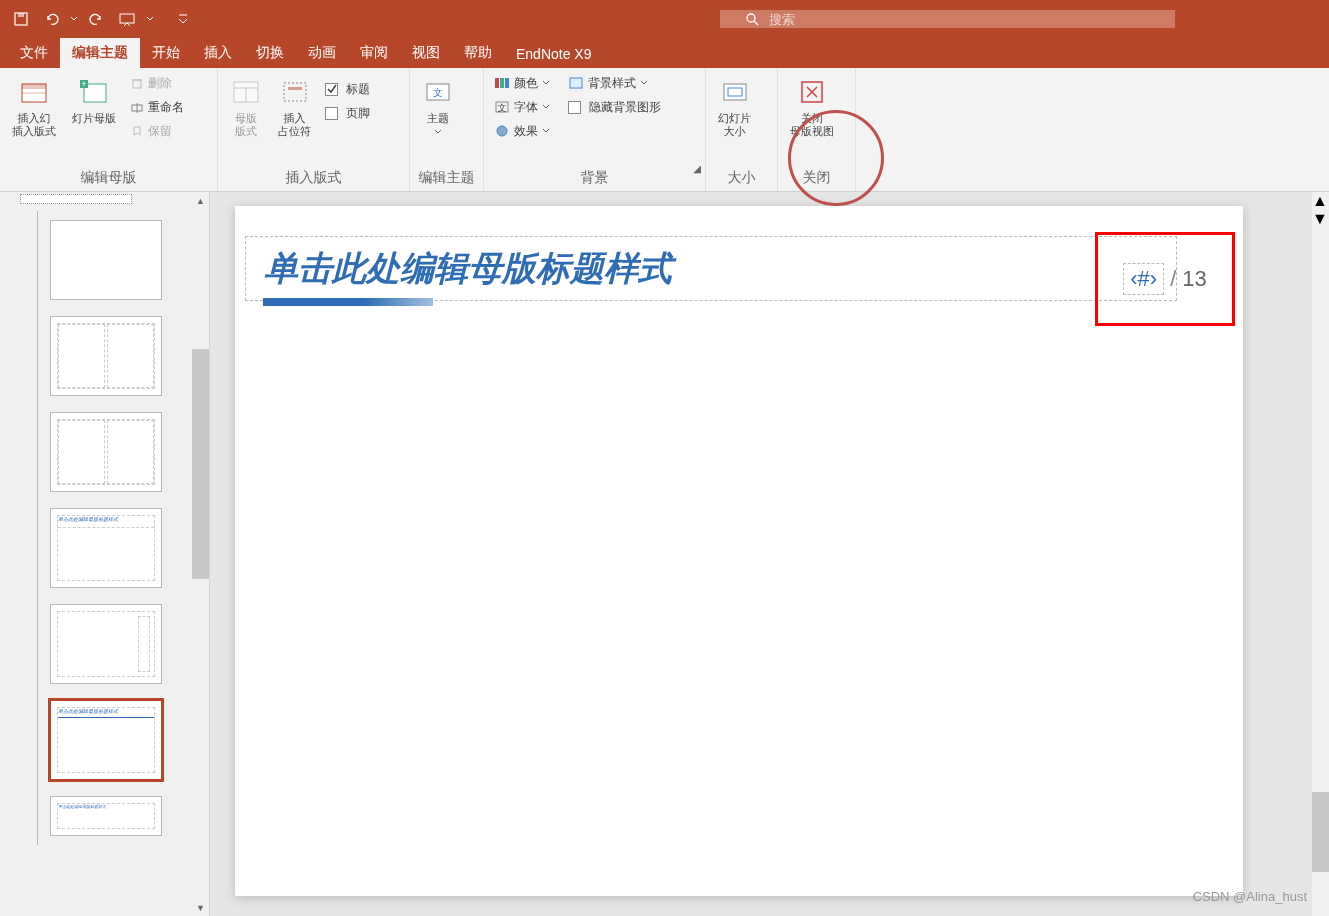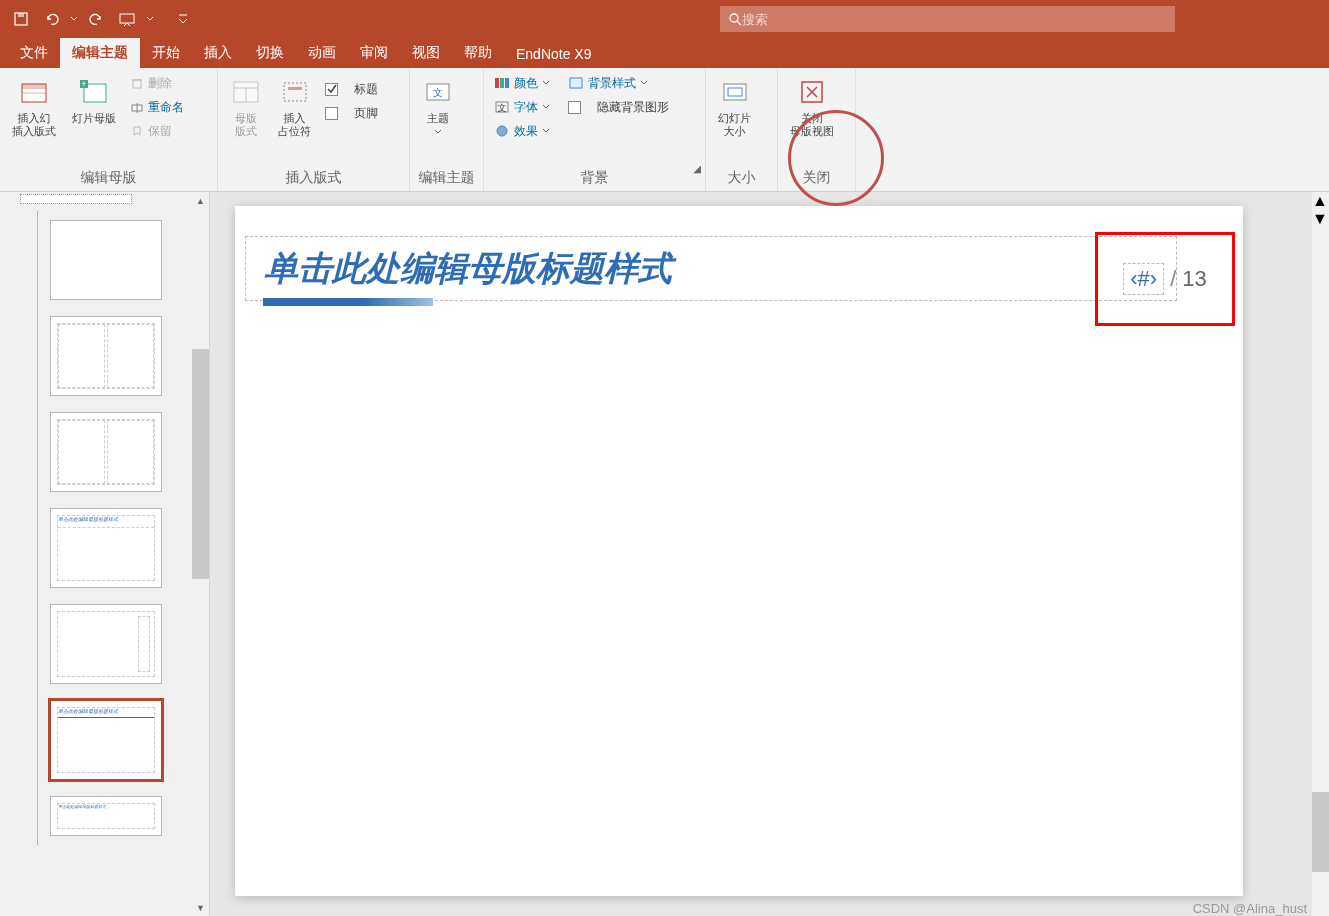--- a/index.html
+++ b/index.html
@@ -2,41 +2,41 @@
 <html><head>
 <meta charset="utf-8">
 <style>
 * { margin:0; padding:0; box-sizing:border-box; font-family:"Microsoft YaHei","Segoe UI",sans-serif; }
 body { background:#e6e6e6; width:1329px; height:916px; overflow:hidden; }
 
 
 .titlebar { height:38px; background:#b7472a; display:flex; align-items:center; padding:0 8px; position:relative; }
 .qat { display:flex; gap:4px; align-items:center; }
 .qat-btn { width:26px; height:26px; display:flex; justify-content:center; align-items:center; color:#fff; cursor:pointer; }
-.search-box { position:absolute; left:720px; width:455px; height:26px; background:#cd7b64; display:flex; align-items:center; padding:0 8px; color:#fff; font-size:13px; }
+.search-box { position:absolute; left:720px; width:455px; height:18px; background:#cd7b64; display:flex; align-items:center; padding:0 25px; color:#fff; font-size:13px; gap:10px; }
 .search-box input { background:transparent; border:none; color:#fff; font-size:13px; flex:1; outline:none; }
 .search-box input::placeholder { color:#f0d8d0; }
 
 
 .tabs { height:30px; background:#b7472a; display:flex; align-items:flex-end; padding-left:8px; }
 .tab { padding:6px 12px; color:#fff; font-size:14px; cursor:pointer; }
 .tab.active { background:#f3f3f3; color:#b7472a; font-weight:bold; }
 
 
 .ribbon { height:124px; background:#f3f3f3; border-bottom:1px solid #d0d0d0; display:flex; position:relative; }
 .group { border-right:1px solid #e0e0e0; display:flex; flex-direction:column; justify-content:space-between; padding:4px 6px 2px; }
 .group-body { display:flex; gap:4px; flex:1; align-items:flex-start; }
 .group-label { font-size:14px; color:#666; text-align:center; padding:2px 0; }
 .big-btn { display:flex; flex-direction:column; align-items:center; justify-content:center; gap:4px; padding:4px 6px; cursor:pointer; min-width:44px; }
 .big-btn .icon { width:32px; height:32px; display:flex; justify-content:center; align-items:center; }
 .big-btn .lbl { font-size:11px; text-align:center; line-height:13px; color:#444; }
 .small-col { display:flex; flex-direction:column; gap:2px; }
-.small-btn { display:flex; align-items:center; gap:4px; padding:2px 4px; font-size:12px; color:#0369a1; cursor:pointer; height:22px; }
+.small-btn { display:flex; align-items:center; gap:4px; padding:2px 4px; font-size:12px; color:#404040; cursor:pointer; height:22px; }
 .small-btn.disabled { color:#aaa; }
-.chk { display:flex; align-items:center; gap:16px; font-size:12px; color:#444; height:22px; padding:0 4px; }
+.chk { display:flex; align-items:center; gap:8px; font-size:12px; color:#444; height:22px; padding:0 4px; }
 .chk .box { width:13px; height:13px; border:1px solid #888; background:#fff; }
 .dialog-launcher { position:absolute; bottom:17px; font-size:10px; color:#666; cursor:pointer; }
 
 
 .circle-annot { position:absolute; width:96px; height:96px; border:3px solid #c0504d; border-radius:50%; left:788px; top:42px; pointer-events:none; z-index:100; }
 
 
 .workarea { display:flex; height:724px; }
 .thumb-pane { width:210px; background:#f0f0f0; position:relative; overflow:hidden; border-right:1px solid #d5d5d5; }
 .thumb-scroll { position:absolute; right:0; top:0; width:17px; height:100%; background:#f0f0f0; }
@@ -55,21 +55,21 @@
 .slide { position:absolute; left:25px; top:14px; width:1008px; height:690px; background:#fff; box-shadow:0 2px 10px rgba(0,0,0,.2); }
 .title-placeholder { position:absolute; left:10px; top:30px; right:66px; height:65px; border:1px dashed #bbb; display:flex; align-items:center; padding-left:18px; }
 .title-placeholder .txt { font-size:34px; font-weight:bold; font-style:italic; color:#2e6db5; }
 .title-underline { position:absolute; left:28px; top:92px; width:170px; height:8px; background:linear-gradient(90deg,#2e6db5,#2e6db5 60%,#a0c0e0); }
 .page-num-box { position:absolute; right:8px; top:26px; width:140px; height:94px; border:3px solid #ff0000; display:flex; justify-content:center; align-items:center; font-size:22px; }
 .page-num-box .num-ph { color:#2e6db5; border:1px dashed #bbb; padding:2px 6px; }
 .page-num-box .sep { color:#888; margin:0 6px; }
 .page-num-box .total { color:#666; }
 .vscroll { position:absolute; right:0; top:0; width:17px; bottom:0; background:#f0f0f0; }
 .vscroll .handle2 { position:absolute; top:600px; width:100%; height:80px; background:#c8c8c8; }
-.watermark { position:absolute; right:22px; bottom:0; font-size:13px; color:#999; }
+.watermark { position:absolute; right:22px; bottom:12px; font-size:13px; color:#999; }
 
 svg { display:block; }
 </style>
 </head>
 <body>
 
 <div class="titlebar">
   <div class="qat">
     <div class="qat-btn">
         <svg width="16" height="16" viewBox="0 0 16 16">

